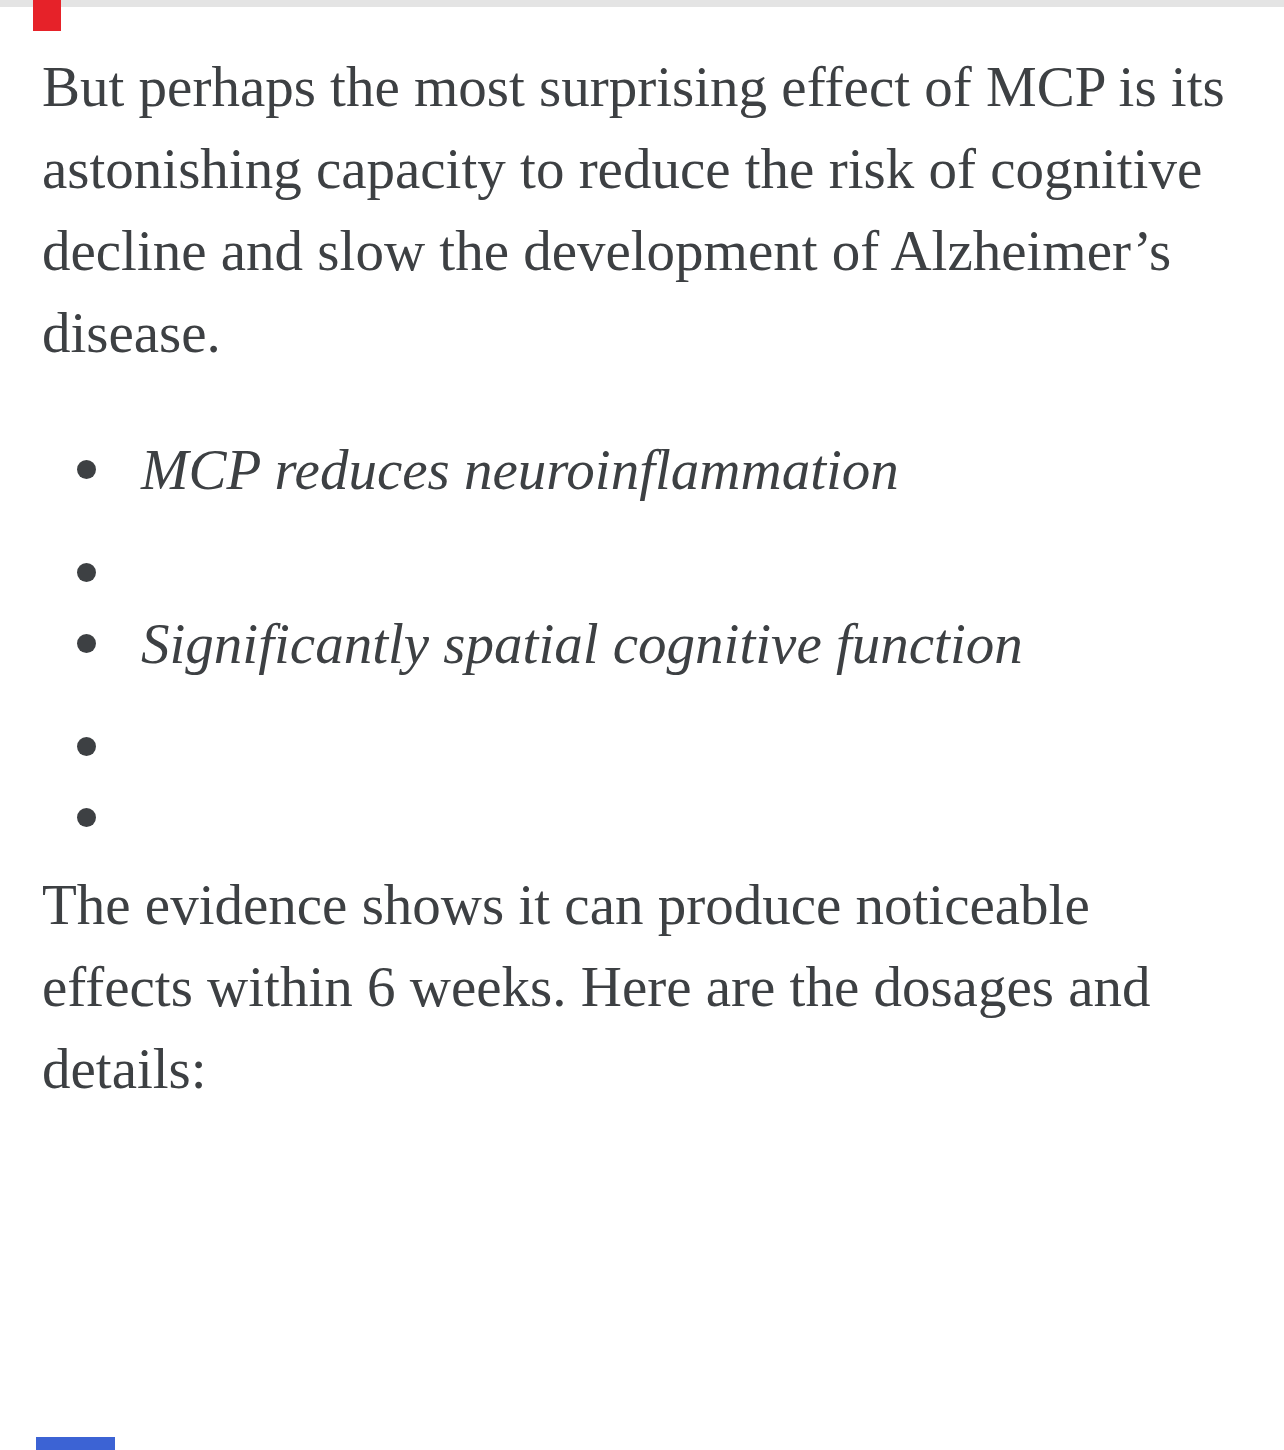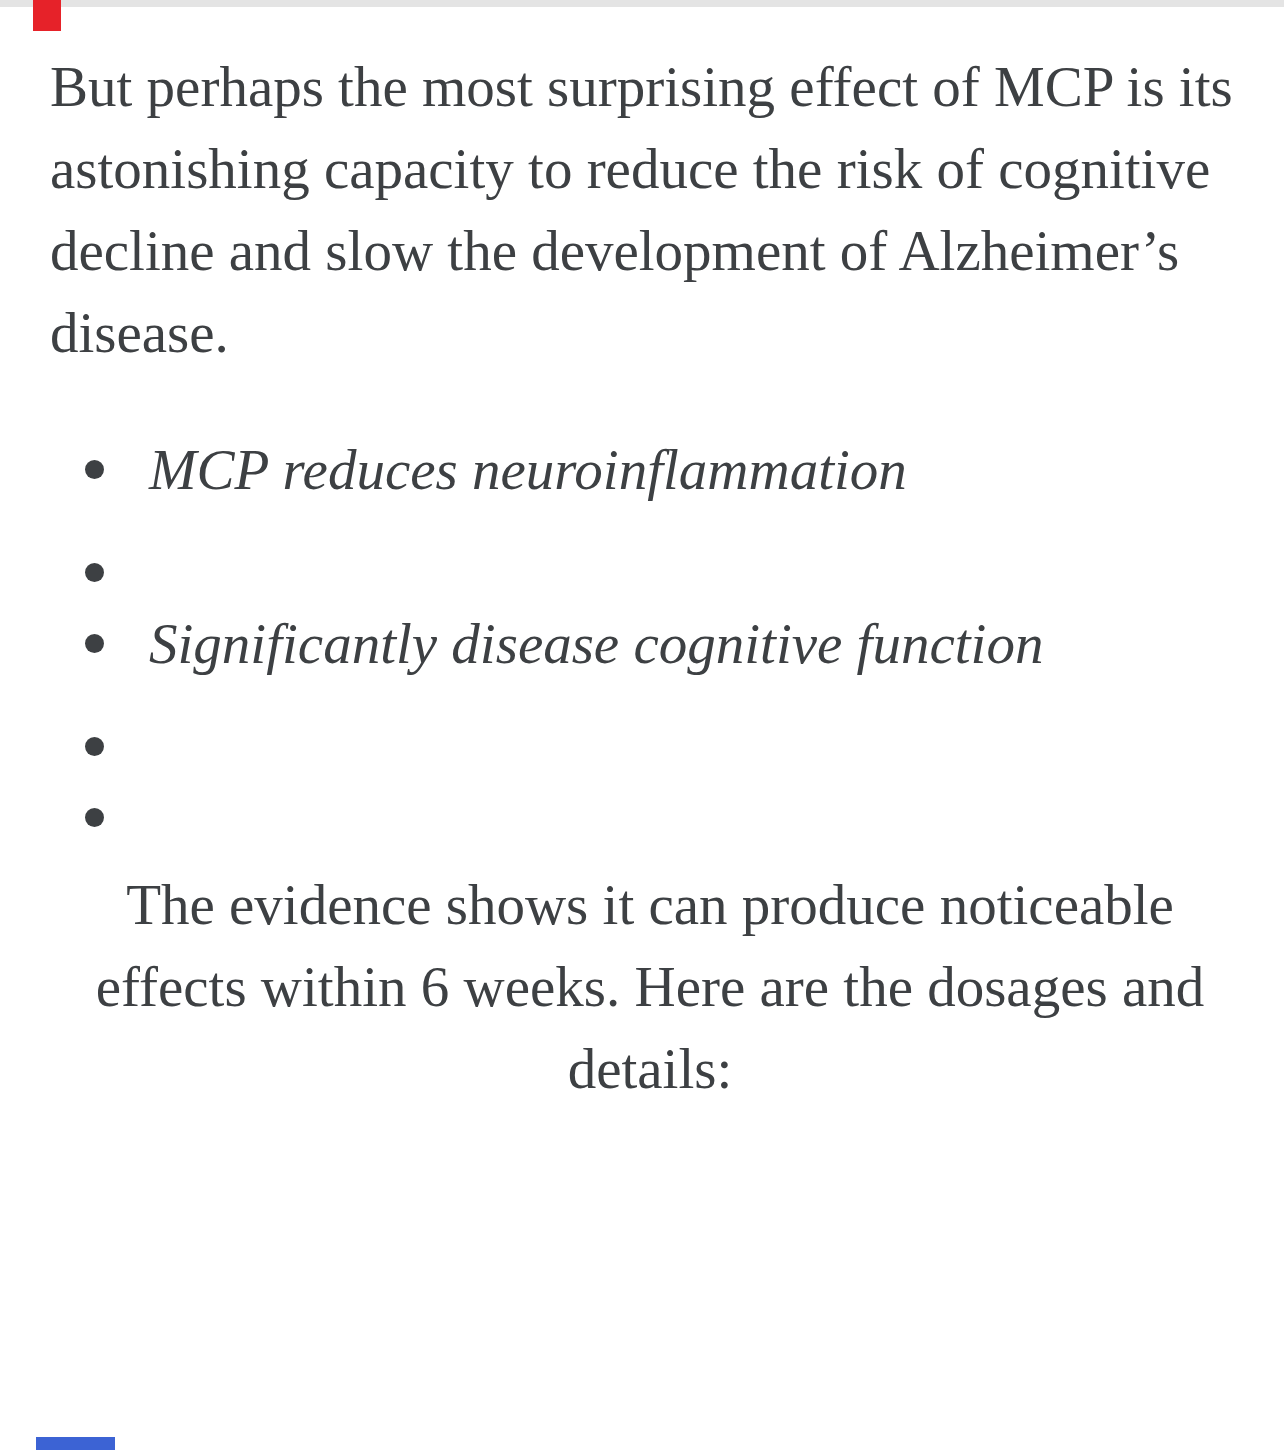--- a/index.html
+++ b/index.html
@@ -34,21 +34,21 @@
     background: var(--red);
   }
   .blue-marker {
     position: absolute;
     left: 36px; bottom: 0;
     width: 79px; height: 13px;
     background: var(--blue);
   }
   .content {
     position: absolute;
-    left: 50px;
+    left: 42px;
     top: 46px;
     width: 1200px;
   }
   .para {
     margin: 0;
     font-size: 57px;
     line-height: 82px;
     white-space: pre;
     color: var(--text);
   }
@@ -73,21 +73,20 @@
   }
   .li-text {
     margin-left: 45px;
     font-size: 57px;
     line-height: 82px;
     white-space: pre;
     color: var(--text);
   }
   .closing {
     margin-top: 37px;
-    text-align: center;
   }
 </style>
 </head>
 <body>
 
 <div class="top-bar"></div>
 <div class="red-marker"></div>
 
 <main class="content">
 
@@ -99,21 +98,21 @@
   <ul class="benefits">
     <li>
       <span class="dot"></span>
       <span class="li-text">MCP reduces neuroinflammation</span>
     </li>
     <li>
       <span class="dot"></span>
     </li>
     <li>
       <span class="dot"></span>
-      <span class="li-text">Significantly disease cognitive function</span>
+      <span class="li-text">Significantly spatial cognitive function</span>
     </li>
     <li>
       <span class="dot"></span>
     </li>
     <li>
       <span class="dot"></span>
     </li>
   </ul>
 
   <p class="para closing">The evidence shows it can produce noticeable

